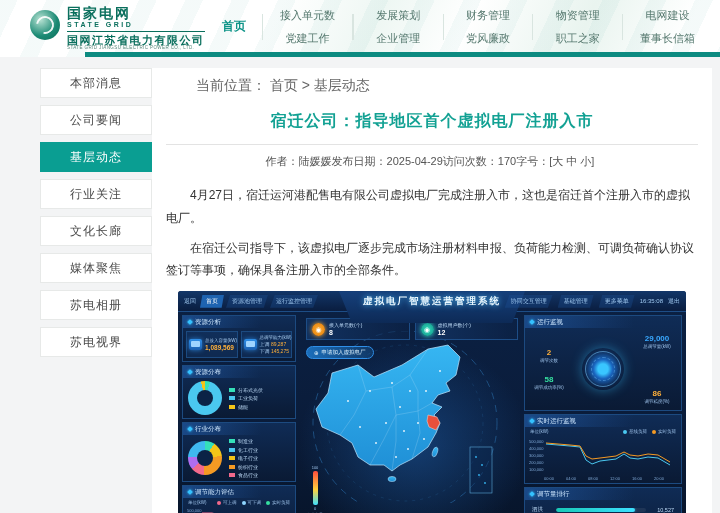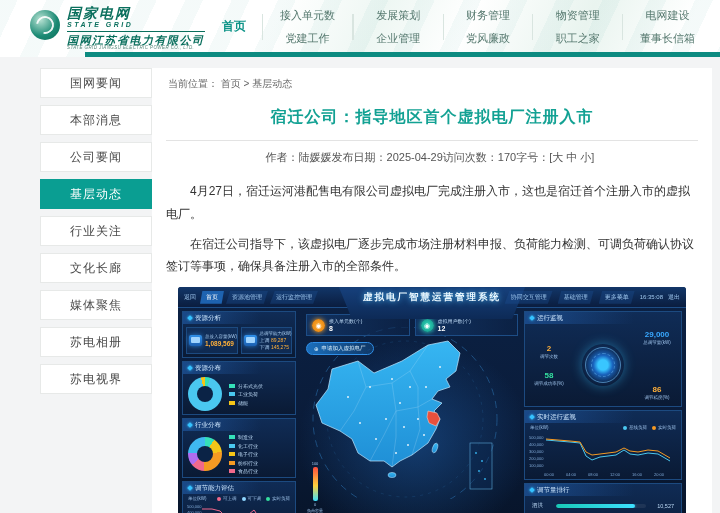--- a/index.html
+++ b/index.html
@@ -4,21 +4,21 @@
 <style>
   html,body{margin:0;padding:0;background:#fff;}
   body{width:720px;height:513px;overflow:hidden;font-family:"Liberation Sans","DejaVu Sans",sans-serif;}
   .page{width:720px;height:513px;position:relative;background:#f3f4f5;}
 
   
   .header{position:relative;height:57px;background:
     repeating-linear-gradient(115deg, rgba(13,139,129,.045) 0 16px, rgba(255,255,255,0) 16px 42px),
     linear-gradient(115deg,#ffffff 0 38%,#eef7f3 52%,#ffffff 64%,#e9f4ef 80%,#ffffff 94%);}
   .header-bar{position:absolute;bottom:0;left:85px;right:0;height:5px;background:#0d8b81;}
-  .logo{position:absolute;left:30px;top:6px;display:flex;gap:7px;font-style:italic;}
+  .logo{position:absolute;left:30px;top:6px;display:flex;gap:7px;}
   .logo-emblem{width:30px;height:30px;border-radius:50%;flex:none;margin-top:4px;
     background:radial-gradient(circle at 35% 32%,#b9e3d4,#1b8a74 58%,#0c6b58);position:relative;}
   .logo-emblem::after{content:"";position:absolute;inset:6px;border-radius:50%;
     border:2px solid rgba(255,255,255,.9);border-left-color:transparent;transform:rotate(-35deg);}
   .logo-text{display:flex;flex-direction:column;line-height:1.1;}
   .logo-cn{font-size:14px;font-weight:bold;color:#0a6f5d;letter-spacing:2px;}
   .logo-en{font-size:7px;font-weight:bold;color:#0a6f5d;letter-spacing:2.5px;}
   .logo-company{font-size:11px;font-weight:bold;color:#0a6f5d;border-top:1.5px solid #0a6f5d;margin-top:2px;padding-top:2px;letter-spacing:1.5px;}
   .logo-company-en{font-size:4.5px;color:#58887b;letter-spacing:.4px;}
   .nav{position:absolute;left:206px;right:8px;top:6px;bottom:10px;display:flex;align-items:center;}
@@ -27,21 +27,21 @@
   .nav-col{flex:1;display:flex;flex-direction:column;gap:8px;align-items:center;font-size:11px;color:#55786e;}
   .nav-col span{cursor:pointer;white-space:nowrap;}
 
   
   .body-wrap{display:flex;padding:11px 8px 0 40px;align-items:flex-start;}
   .sidebar{width:112px;flex:none;}
   .side-item{height:28px;line-height:28px;background:#fff;border:1px solid #e7e9e8;text-align:center;
     font-size:12px;color:#4a4a4a;margin-bottom:7px;cursor:pointer;letter-spacing:1px;}
   .side-item.active{background:#0a9e92;border-color:#0a9e92;color:#fff;}
   .content{flex:1;background:#fff;min-height:445px;padding:0 14px 10px;box-sizing:border-box;}
-  .breadcrumb{font-size:10px;color:#666;padding:9px 2px 4px;}
+  .breadcrumb{font-size:14px;color:#666;padding:9px 2px 4px;margin-left:28px;}
   .breadcrumb .bc-link{cursor:pointer;}
   .article-title{text-align:center;color:#12a193;font-size:16px;font-weight:bold;margin:12px 0 12px;letter-spacing:1px;}
   .meta{border-top:1px solid #e3e3e3;display:flex;justify-content:center;padding:9px 10px 8px 6px;font-size:11px;color:#555;}
   .para{font-size:12px;color:#333;line-height:1.9;text-indent:2em;margin:7px 0;}
 
   
   .dash{position:relative;width:508px;height:242px;margin:9px auto 7px;border-radius:3px;overflow:hidden;
     background:linear-gradient(180deg,#0b2144 0%,#0a1c3a 55%,#071429 100%);}
   .dash-top{height:20px;background:linear-gradient(180deg,#123668,#0a1d3f);display:flex;align-items:center;
     position:relative;border-bottom:1px solid #1d4d86;z-index:5;}
@@ -168,21 +168,20 @@
         <span>电网建设</span>
         <span>董事长信箱</span>
       </div>
     </div>
     <div class="header-bar"></div>
   </div>
 
   <div class="body-wrap">
 
     <div class="sidebar">
-      <div class="side-item">国网要闻</div>
       <div class="side-item">本部消息</div>
       <div class="side-item">公司要闻</div>
       <div class="side-item active">基层动态</div>
       <div class="side-item">行业关注</div>
       <div class="side-item">文化长廊</div>
       <div class="side-item">媒体聚焦</div>
       <div class="side-item">苏电相册</div>
       <div class="side-item">苏电视界</div>
     </div>
 

